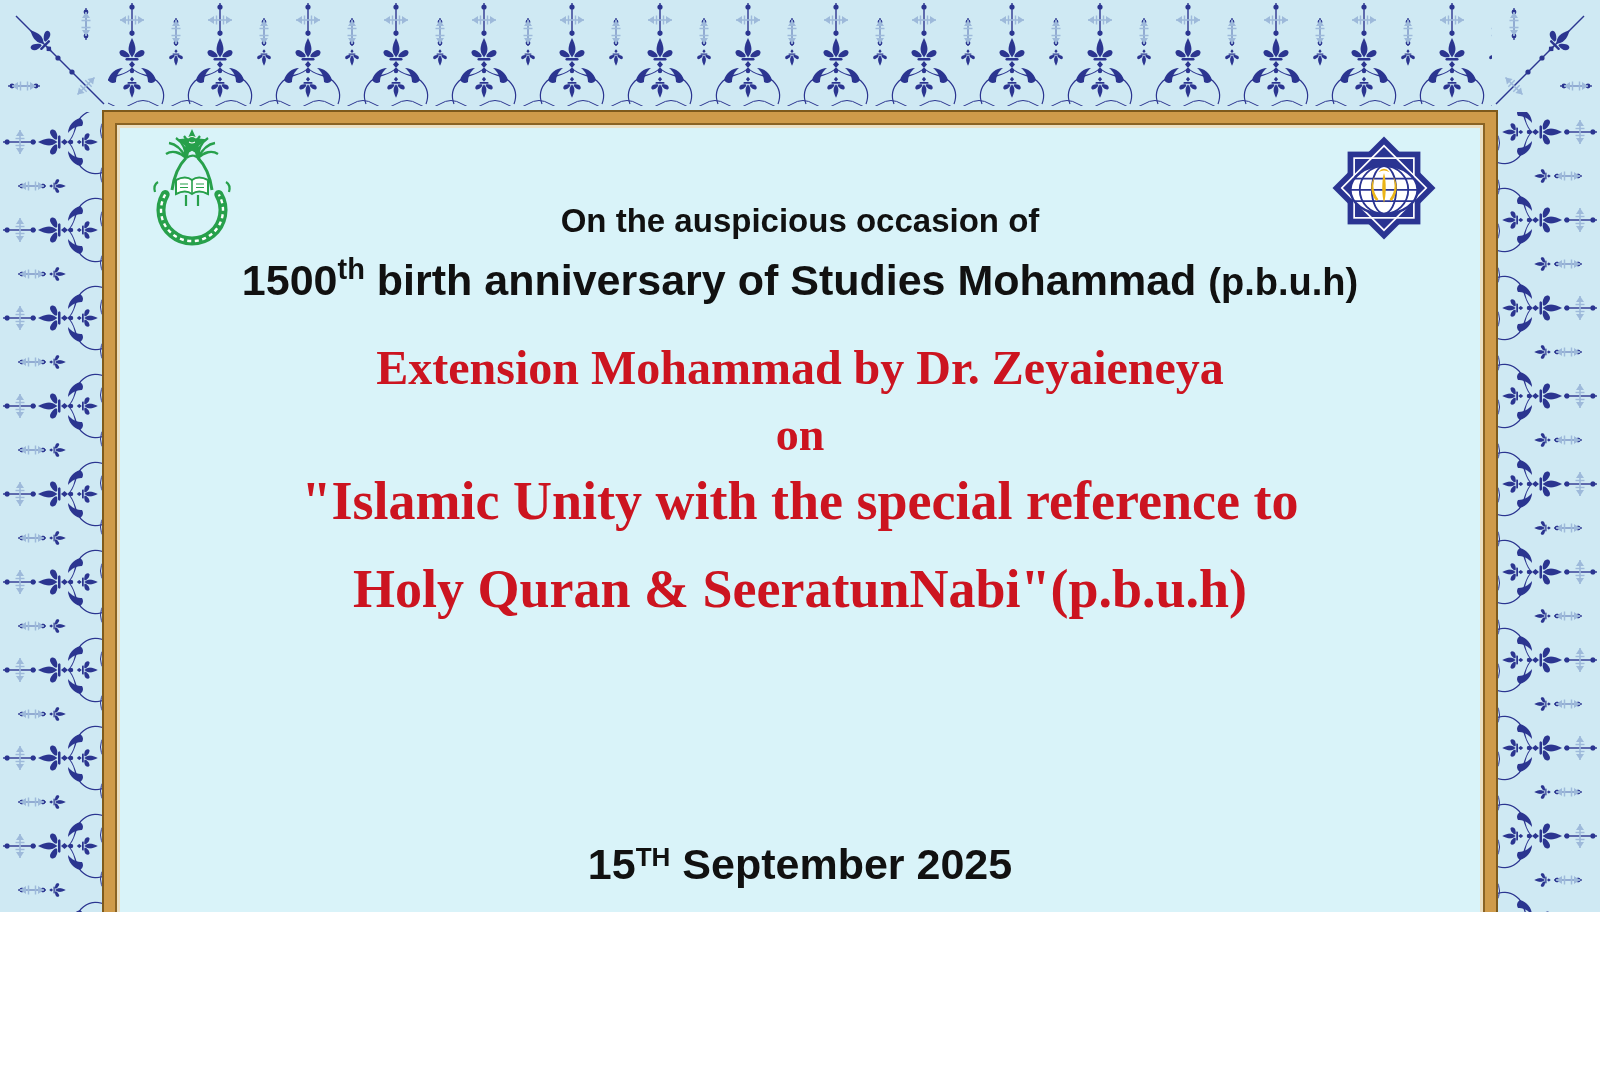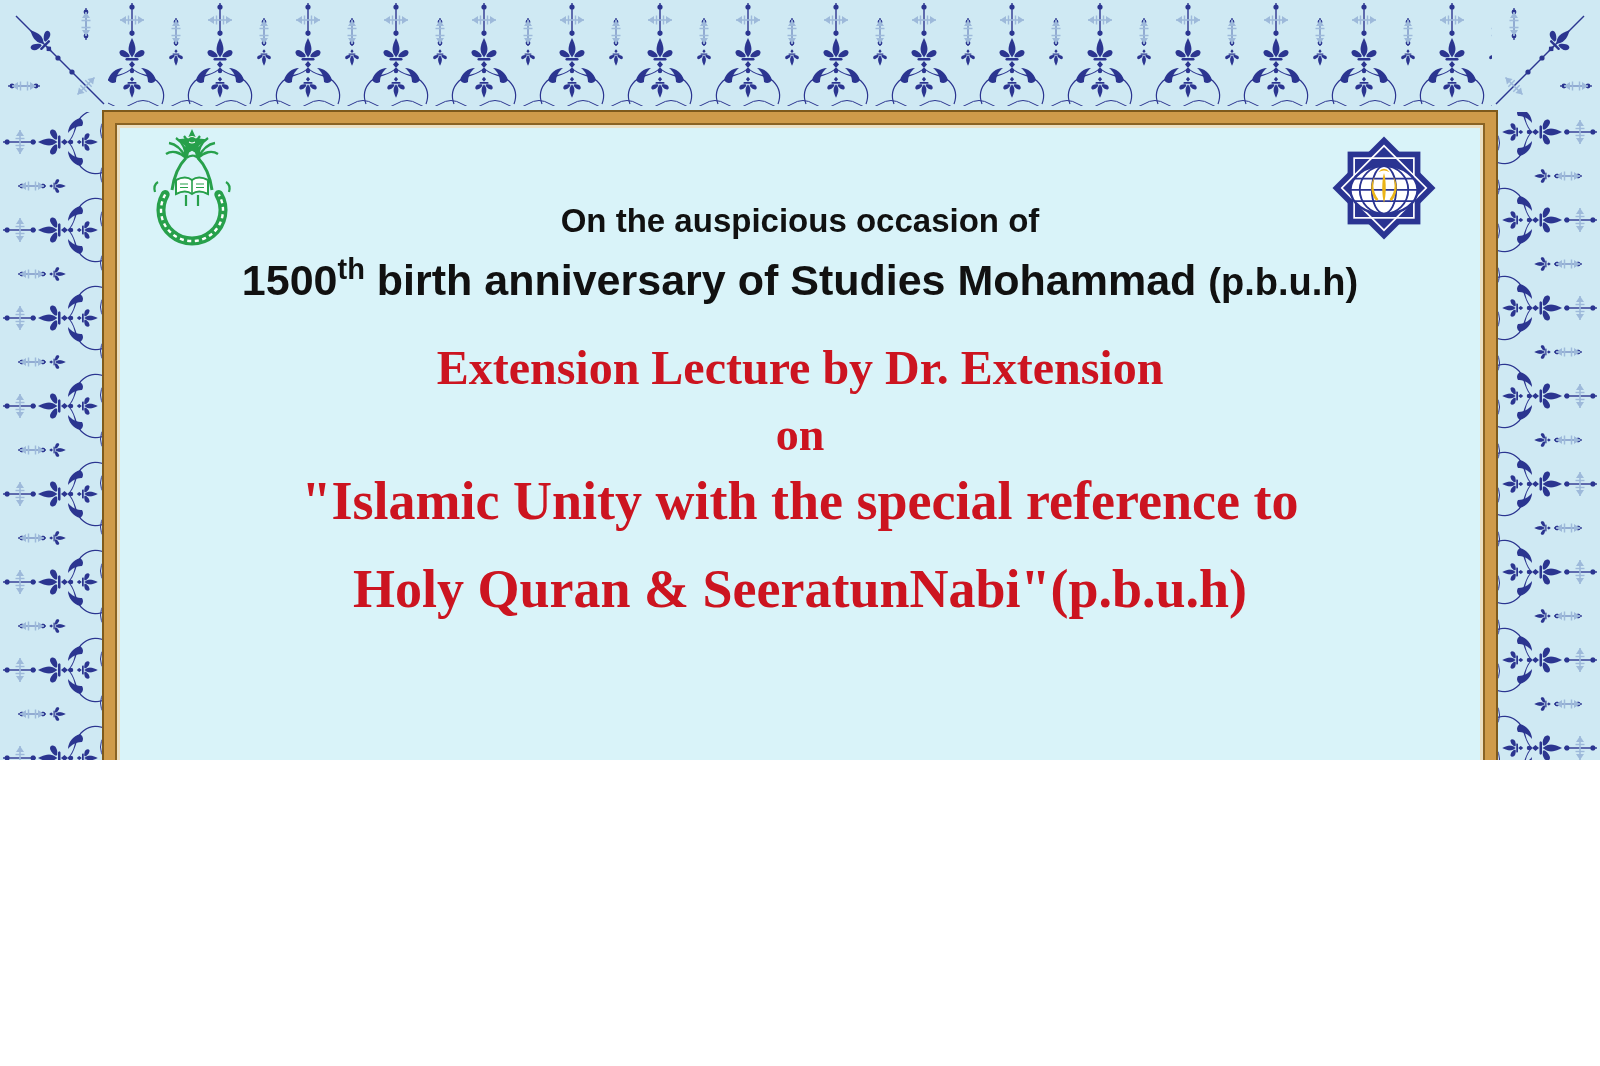--- a/index.html
+++ b/index.html
@@ -1,17 +1,17 @@
 <!DOCTYPE html>
 <html><head>
 <meta charset="utf-8">
 <style>
   html,body{margin:0;padding:0;}
   .poster{
-    position:relative;width:1600px;height:760px;overflow:hidden;
+    position:relative;width:1600px;height:912px;overflow:hidden;
     background:#cfe9f3;
     font-family:"Liberation Sans",sans-serif;
   }
   .ornament{position:absolute;left:0;top:0;width:1600px;height:1066px;}
   .panel{
     position:absolute;left:104px;top:112px;width:1392px;height:842px;
     box-sizing:border-box;background:#d9f3f9;
     border:11px solid #cf9b4a;
     box-shadow:0 0 0 2px #7e5a1c, inset 0 0 0 2px #8a6324, inset 0 0 0 5px #ecdfc2;
   }
@@ -172,25 +172,26 @@
       <path d="M52,74 C46,68 44,56 50,48 C47,58 49,66 54,72Z"></path>
       <path d="M68,74 C74,68 76,56 70,48 C73,58 71,66 66,72Z"></path>
       <path d="M54,43 Q60,36 66,43 Q60,39.5 54,43Z"></path>
     </g>
   </svg>
 
   <div class="tline sans l1">On the auspicious occasion of</div>
 
   <div class="tline sans l2"><span>1500</span><span class="sup">th</span><span> birth anniversary of Studies Mohammad </span><span class="pbuh">(p.b.u.h)</span></div>
 
-  <div class="tline serif-red l3">Extension Lecture by Dr. Extension</div>
+  <div class="tline serif-red l3">Extension Mohammad by Dr. Zeyaieneya</div>
 
   <div class="tline serif-red l4">on</div>
 
   <div class="tline serif-red l5">"Islamic Unity with the special reference to</div>
 
   <div class="tline serif-red l6">Holy Quran &amp; SeeratunNabi"(p.b.u.h)</div>
 
 
 
 
+  <div class="tline sans l10"><span>15</span><span class="sup">TH</span><span> September 2025</span></div>
 
 </div>
 
 </body></html>

